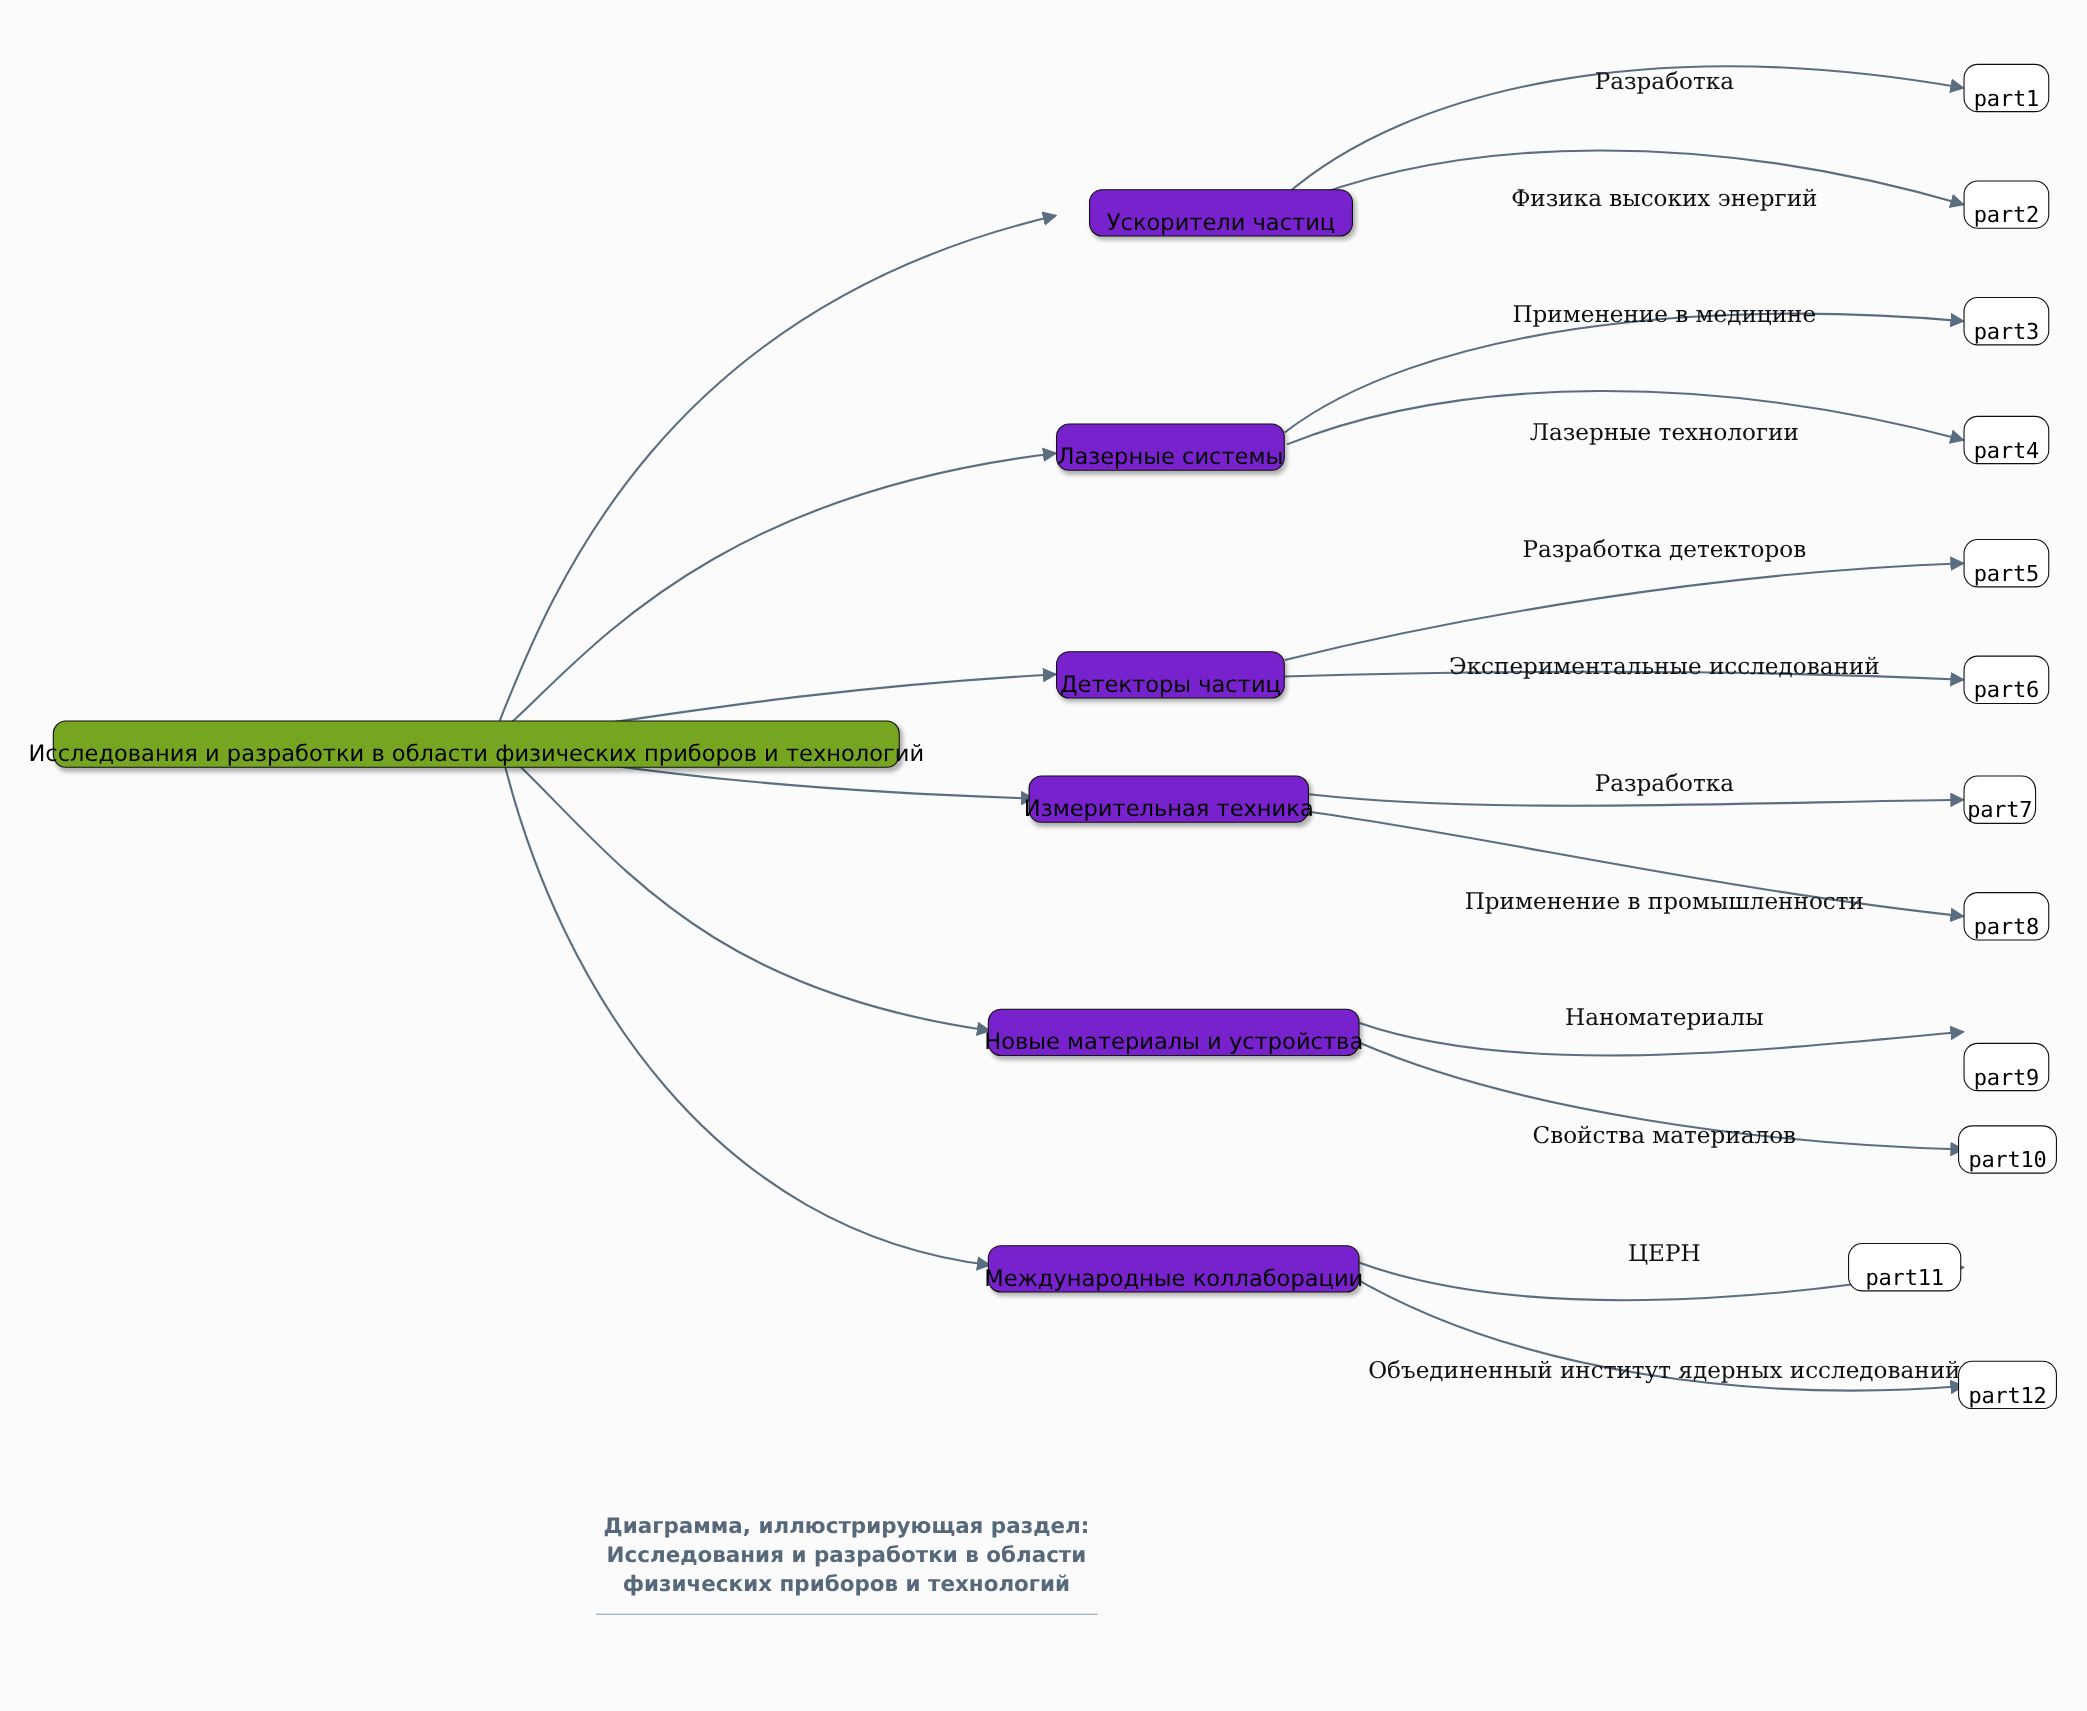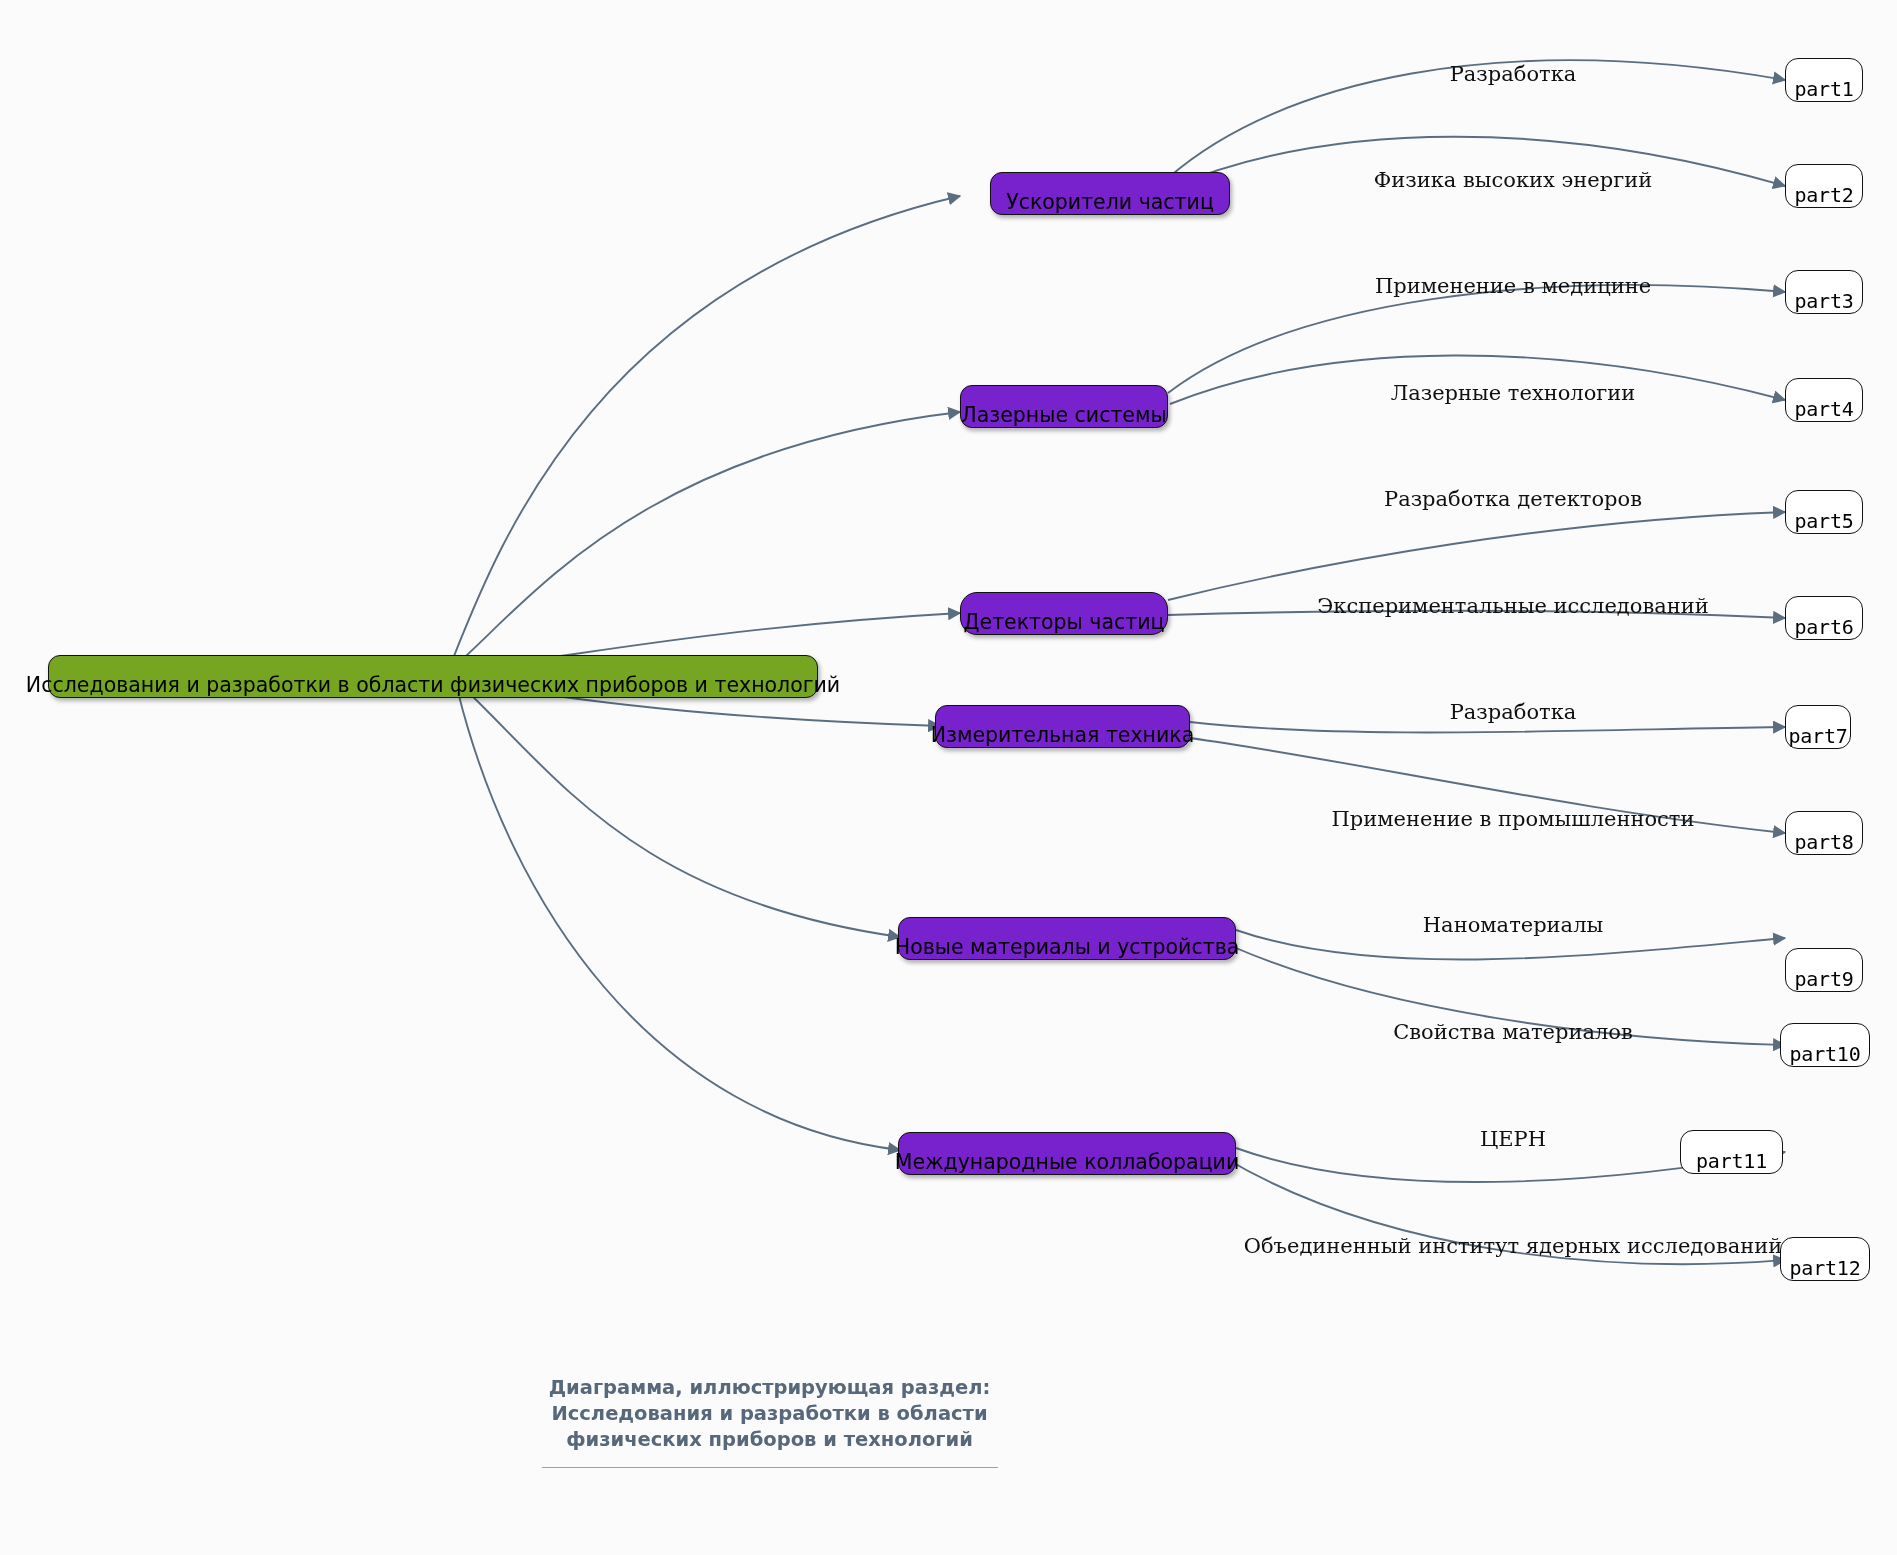--- a/index.html
+++ b/index.html
@@ -141,21 +141,21 @@
   <div class="node root" style="left:48px; top:655px; width:770px;">
     <span>Исследования и разработки в области физических приборов и технологий</span>
   </div>
 
   <div class="node branch" style="left:960px; top:172px; width:240px;margin-left:30px;">
     <span>Ускорители частиц</span>
   </div>
   <div class="node branch" style="left:960px; top:385px; width:208px;">
     <span>Лазерные системы</span>
   </div>
-  <div class="node branch" style="left:960px; top:592px; width:208px;border-radius:17px;">
+  <div class="node branch" style="left:960px; top:592px; width:208px;">
     <span>Детекторы частиц</span>
   </div>
   <div class="node branch" style="left:935px; top:705px; width:255px;">
     <span>Измерительная техника</span>
   </div>
   <div class="node branch" style="left:898px; top:917px; width:338px;">
     <span>Новые материалы и устройства</span>
   </div>
   <div class="node branch" style="left:898px; top:1132px; width:338px;">
     <span>Международные коллаборации</span>

